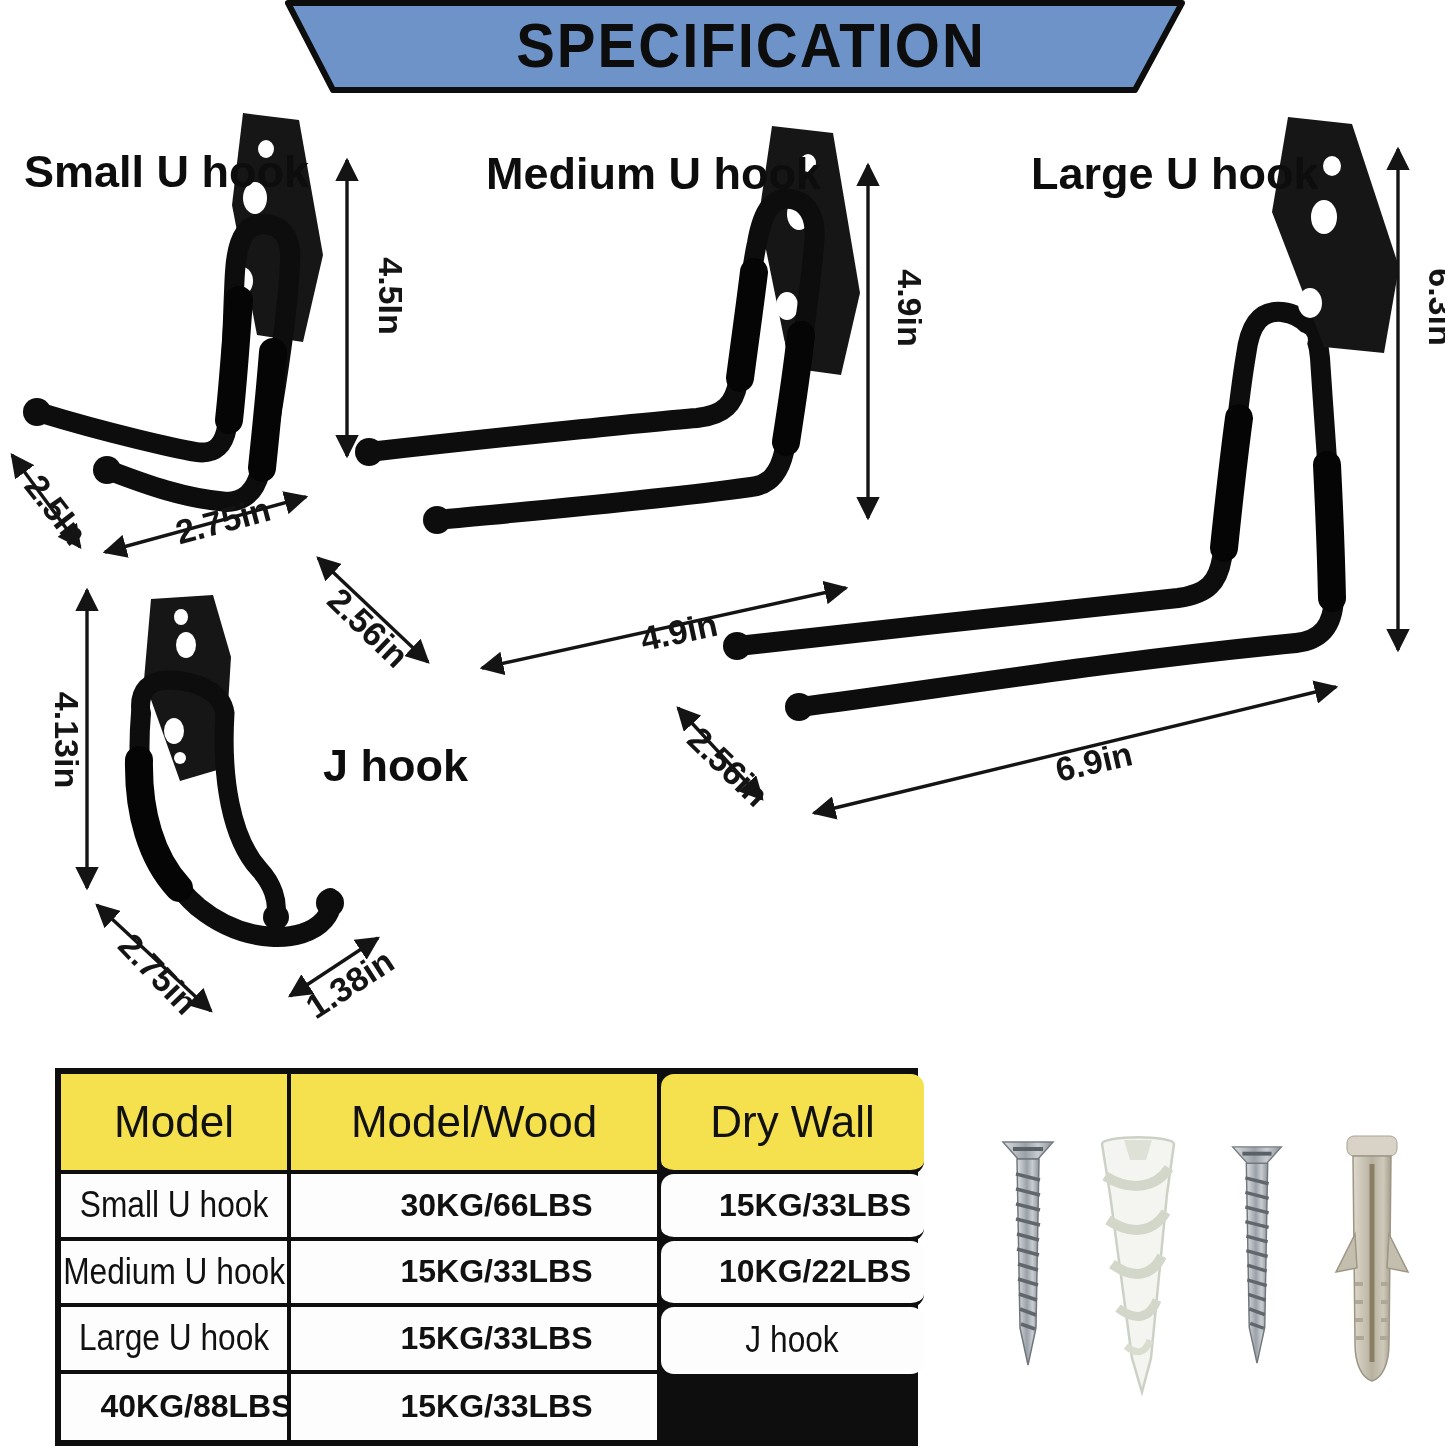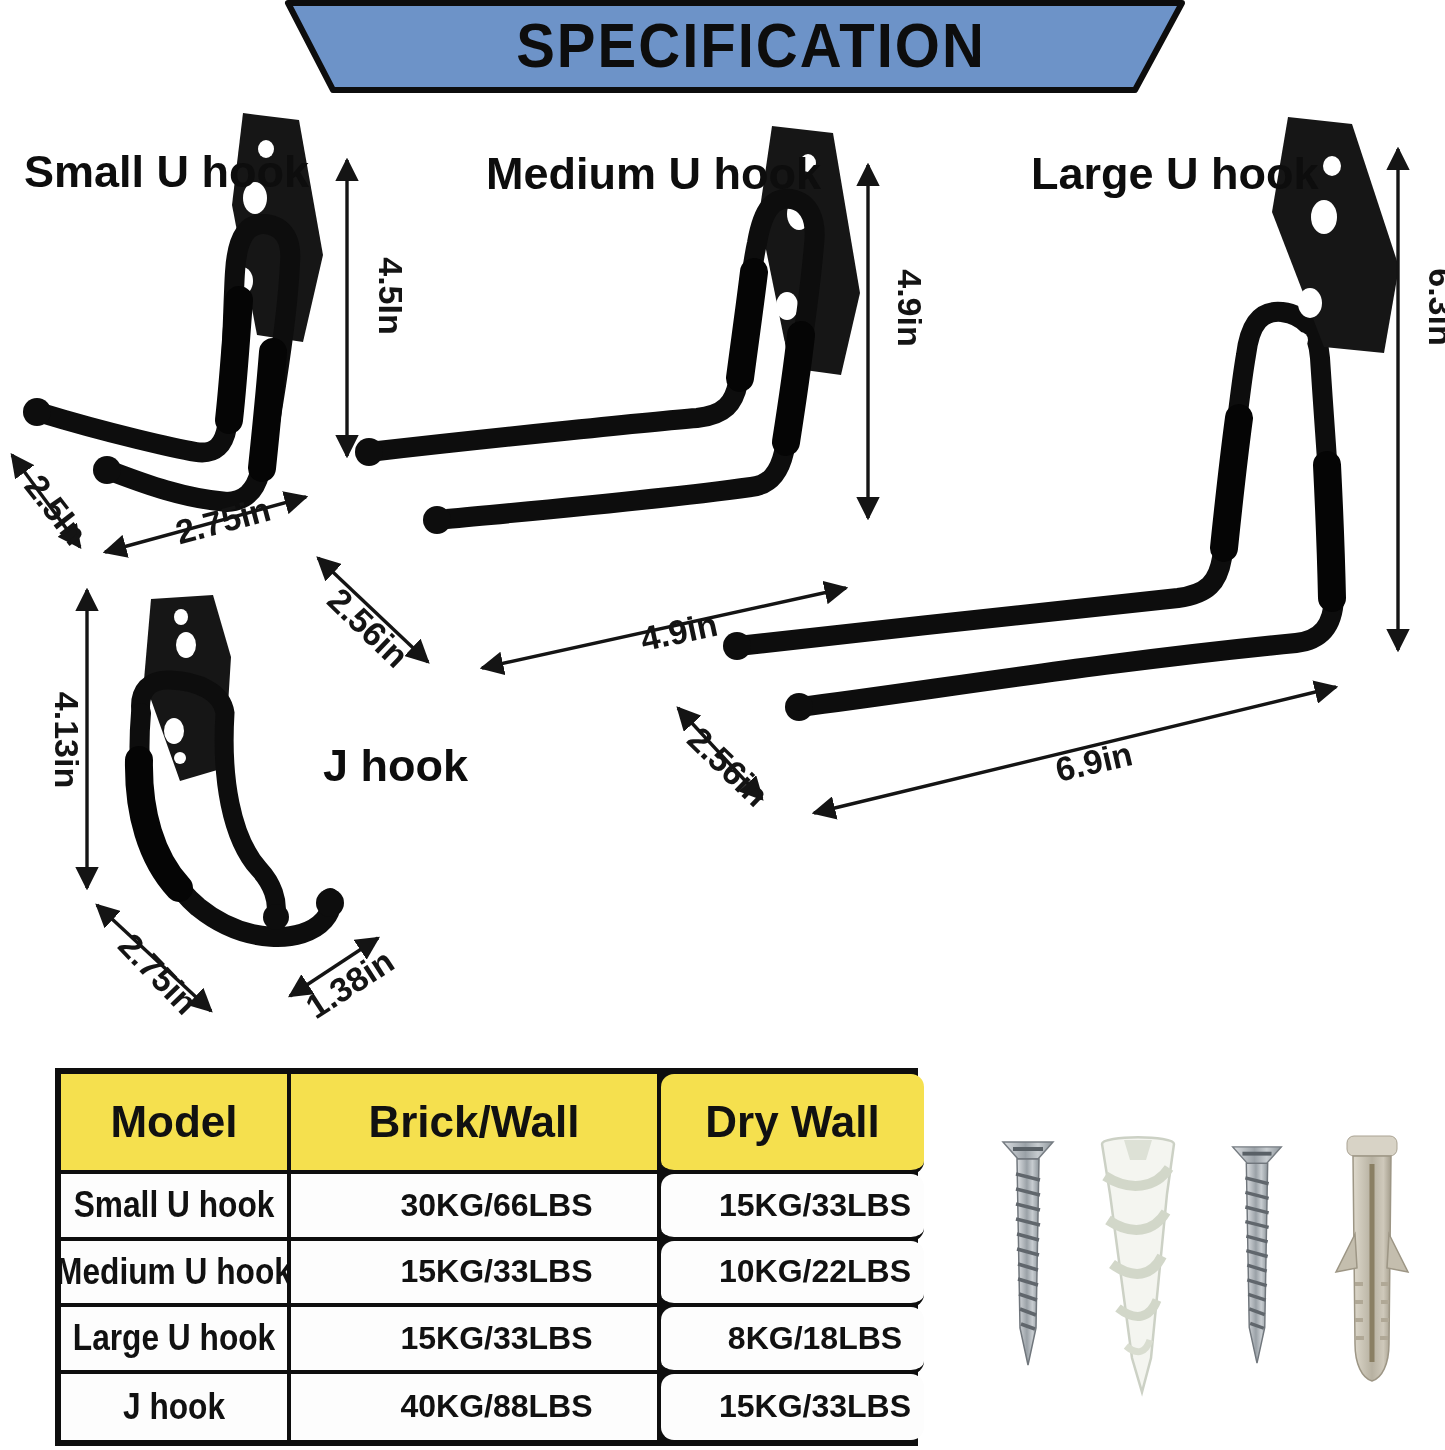--- a/index.html
+++ b/index.html
@@ -25,21 +25,21 @@
   }
   
   .spec-table{
     position:absolute;left:55px;top:1068px;width:863px;height:378px;z-index:3;
     display:grid;grid-template-columns:230px 370px 263px;grid-template-rows:100px repeat(4,1fr);
     border:6px solid #0e0e0e;background:#0e0e0e;box-sizing:border-box;
   }
   .cell{
     background:#fdfdfd;display:flex;align-items:center;justify-content:center;
     border-right:4px solid #0e0e0e;border-bottom:4px solid #0e0e0e;
-    font-weight:bold;text-align:center;overflow:hidden;
+    font-weight:normal;text-align:center;overflow:hidden;
   }
   .cell:nth-child(3n){border-right:none;border-radius:13px;}
   .cell.last-row{border-bottom:none;}
   .cell.th{background:#f5e04e;font-size:44px;}
   .cell.model{font-size:36px;}
   .cell.model .squeeze{display:inline-block;transform:scaleX(0.88);white-space:nowrap;}
   .cell.val{font-size:32px;font-weight:bold;padding-left:45px;}
 </style>
 </head>
 <body>
@@ -202,40 +202,39 @@
     <span class="dim" style="left:712px;top:767px;--r:44deg;">2.56in</span>
     <span class="dim" style="left:1078px;top:762px;--r:-13deg;">6.9in</span>
 
     <span class="dim" style="left:50px;top:740px;--r:90deg;">4.13in</span>
     <span class="dim" style="left:142px;top:974px;--r:46deg;">2.75in</span>
     <span class="dim" style="left:334px;top:984px;--r:-33deg;">1.38in</span>
   </div>
 
   <div class="spec-table">
     <div class="cell th">Model</div>
-    <div class="cell th">Brick/Wall</div>
+    <div class="cell th">Model/Wood</div>
     <div class="cell th">Dry Wall</div>
 
     <div class="cell model">
         <span class="squeeze">Small U hook</span>
       </div>
     <div class="cell val">30KG/66LBS</div>
     <div class="cell val">15KG/33LBS</div>
 
     <div class="cell model">
         <span class="squeeze">Medium U hook</span>
       </div>
     <div class="cell val">15KG/33LBS</div>
     <div class="cell val">10KG/22LBS</div>
 
     <div class="cell model">
         <span class="squeeze">Large U hook</span>
       </div>
     <div class="cell val">15KG/33LBS</div>
-    <div class="cell val">8KG/18LBS</div>
 
     <div class="cell model last-row">
         <span class="squeeze">J hook</span>
       </div>
     <div class="cell val last-row">40KG/88LBS</div>
     <div class="cell val last-row">15KG/33LBS</div>
   </div>
 
 </div>
 

